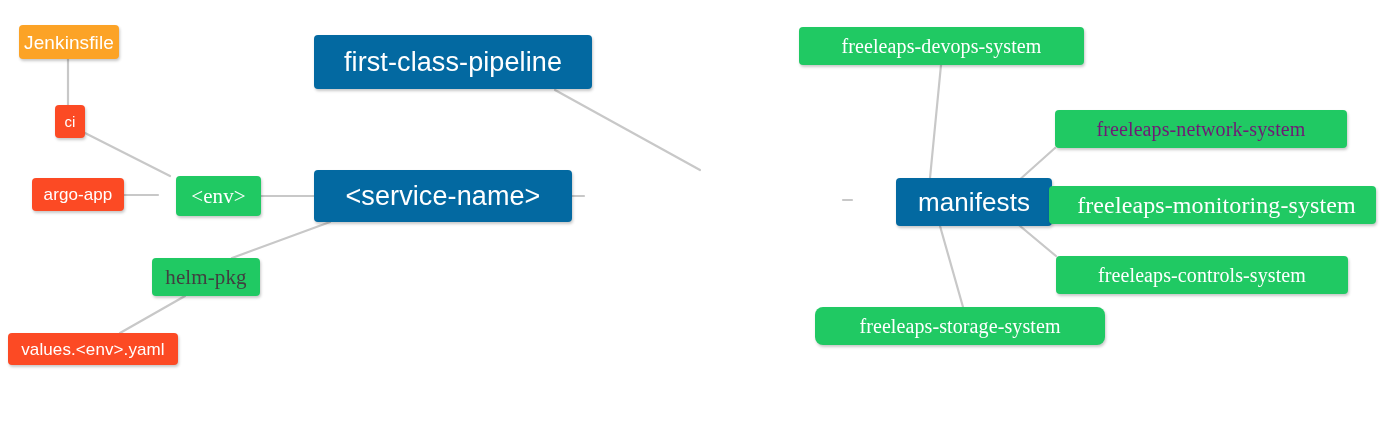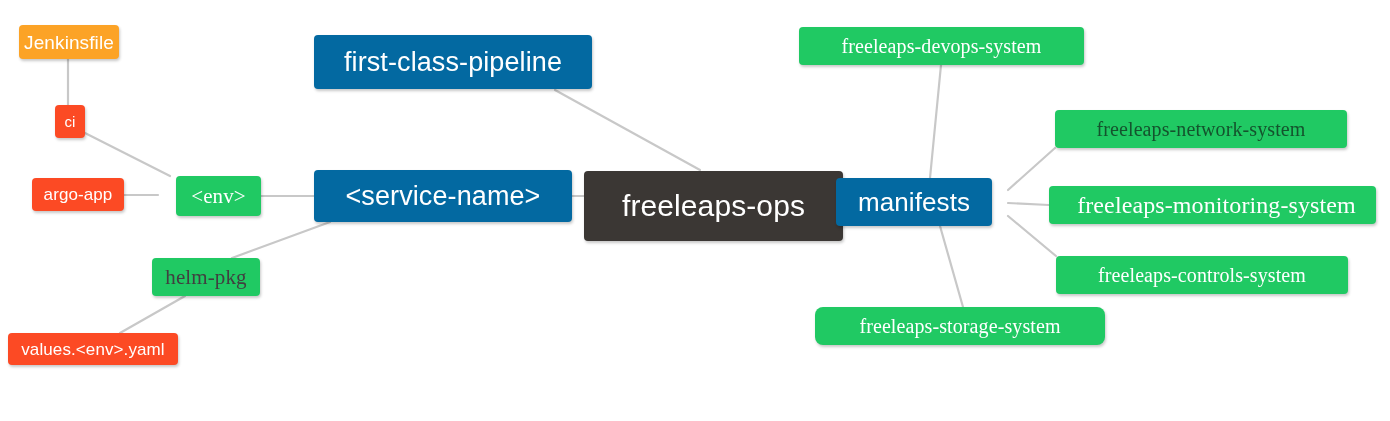--- a/index.html
+++ b/index.html
@@ -59,28 +59,27 @@
       <line x1="68" y1="59" x2="68" y2="105" stroke="#c8c8c8" stroke-width="2.2" stroke-linecap="round"></line>
       <line x1="124" y1="195" x2="158" y2="195" stroke="#c8c8c8" stroke-width="2.2" stroke-linecap="round"></line>
       <line x1="232" y1="258" x2="330" y2="222" stroke="#c8c8c8" stroke-width="2.2" stroke-linecap="round"></line>
       <line x1="120" y1="333" x2="185" y2="296" stroke="#c8c8c8" stroke-width="2.2" stroke-linecap="round"></line>
       <line x1="930" y1="178" x2="941" y2="65" stroke="#c8c8c8" stroke-width="2.2" stroke-linecap="round"></line>
       <line x1="1008" y1="190" x2="1055" y2="148" stroke="#c8c8c8" stroke-width="2.2" stroke-linecap="round"></line>
       <line x1="1008" y1="203" x2="1049" y2="205" stroke="#c8c8c8" stroke-width="2.2" stroke-linecap="round"></line>
       <line x1="1008" y1="216" x2="1056" y2="256" stroke="#c8c8c8" stroke-width="2.2" stroke-linecap="round"></line>
       <line x1="940" y1="226" x2="963" y2="307" stroke="#c8c8c8" stroke-width="2.2" stroke-linecap="round"></line>
     </svg>
-<div class="node n-root" style="left: 584px; top: 171px; width: 259px; height: 70px; font-size: 30px; color: rgb(255, 255, 255);">freeleaps-ops</div>
     <div class="node n-blue" style="left: 314px; top: 35px; width: 278px; height: 54px; font-size: 27px; color: rgb(255, 255, 255);">first-class-pipeline</div>
     <div class="node n-blue" style="left: 314px; top: 170px; width: 258px; height: 52px; font-size: 27px; color: rgb(255, 255, 255);">&lt;service-name&gt;</div>
-    <div class="node n-blue" style="left: 836px; top: 178px; width: 156px; height: 48px; font-size: 26px; color: rgb(255, 255, 255);">manifests</div>
+    <div class="node n-blue" style="left: 896px; top: 178px; width: 156px; height: 48px; font-size: 26px; color: rgb(255, 255, 255);">manifests</div>
     <div class="node n-green" style="left: 158px; top: 176px; width: 85px; height: 40px; font-size: 21px; color: rgb(255, 255, 255); margin-left: 18px;">&lt;env&gt;</div>
     <div class="node n-green" style="left: 152px; top: 258px; width: 108px; height: 38px; font-size: 21px; color: #404040;">helm-pkg</div>
     <div class="node n-red" style="left: 55px; top: 105px; width: 30px; height: 33px; font-size: 15px; color: rgb(255, 255, 255);">ci</div>
     <div class="node n-red" style="left: 32px; top: 178px; width: 92px; height: 33px; font-size: 17px; color: rgb(255, 255, 255);">argo-app</div>
     <div class="node n-orange" style="left: 19px; top: 25px; width: 100px; height: 34px; font-size: 19px; color: rgb(255, 255, 255);">Jenkinsfile</div>
     <div class="node n-red" style="left: 8px; top: 333px; width: 170px; height: 32px; font-size: 17px; color: rgb(255, 255, 255);">values.&lt;env&gt;.yaml</div>
     <div class="node n-green" style="left: 799px; top: 27px; width: 285px; height: 38px; font-size: 20px; color: rgb(255, 255, 255);">freeleaps-devops-system</div>
-    <div class="node n-green" style="left: 1055px; top: 110px; width: 292px; height: 38px; font-size: 20px; color: #14532d;">freeleaps-network-system</div>
+    <div class="node n-green" style="left: 1055px; top: 110px; width: 292px; height: 38px; font-size: 20px; color: #701a75;">freeleaps-network-system</div>
     <div class="node n-green" style="left: 1049px; top: 186px; width: 327px; height: 38px; font-size: 24px; color: rgb(255, 255, 255); padding-left: 20px;">freeleaps-monitoring-system</div>
     <div class="node n-green" style="left: 1056px; top: 256px; width: 292px; height: 38px; font-size: 20px; color: rgb(255, 255, 255);">freeleaps-controls-system</div>
     <div class="node n-green" style="left: 815px; top: 307px; width: 290px; height: 38px; font-size: 20px; color: rgb(255, 255, 255); border-radius: 8px;">freeleaps-storage-system</div>
   </div>
 
 </body></html>

